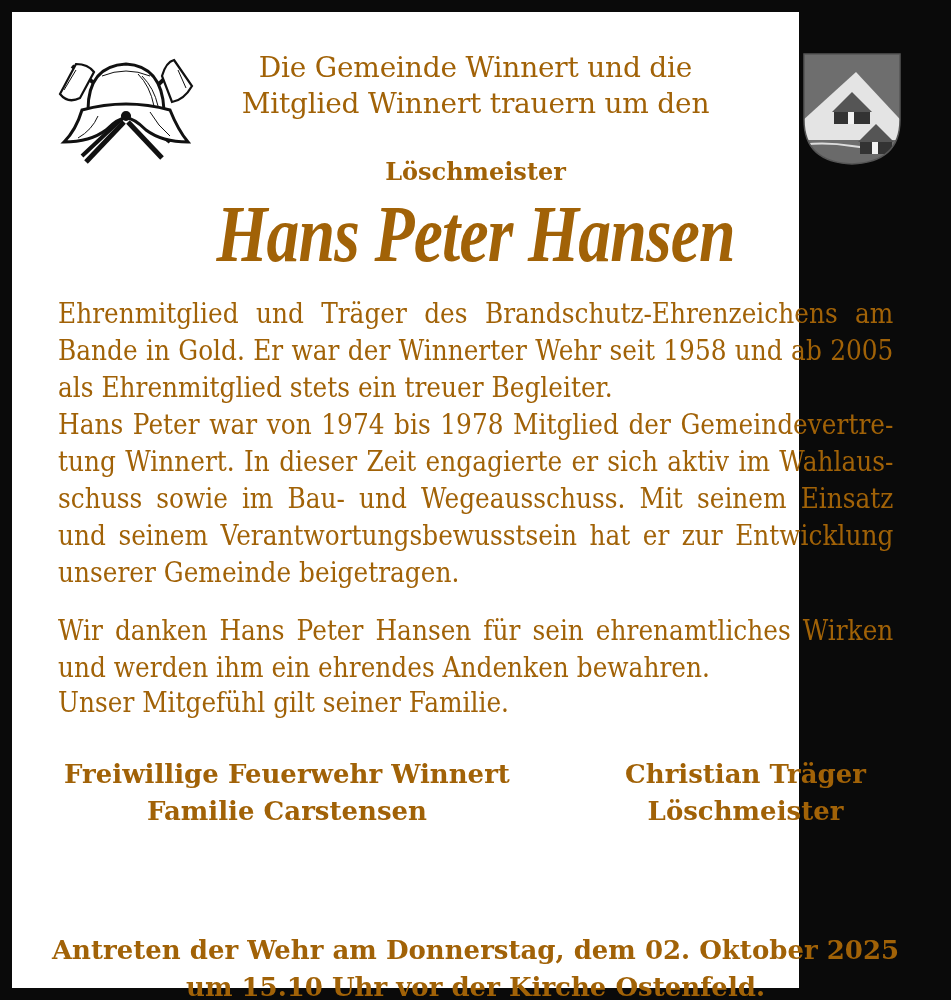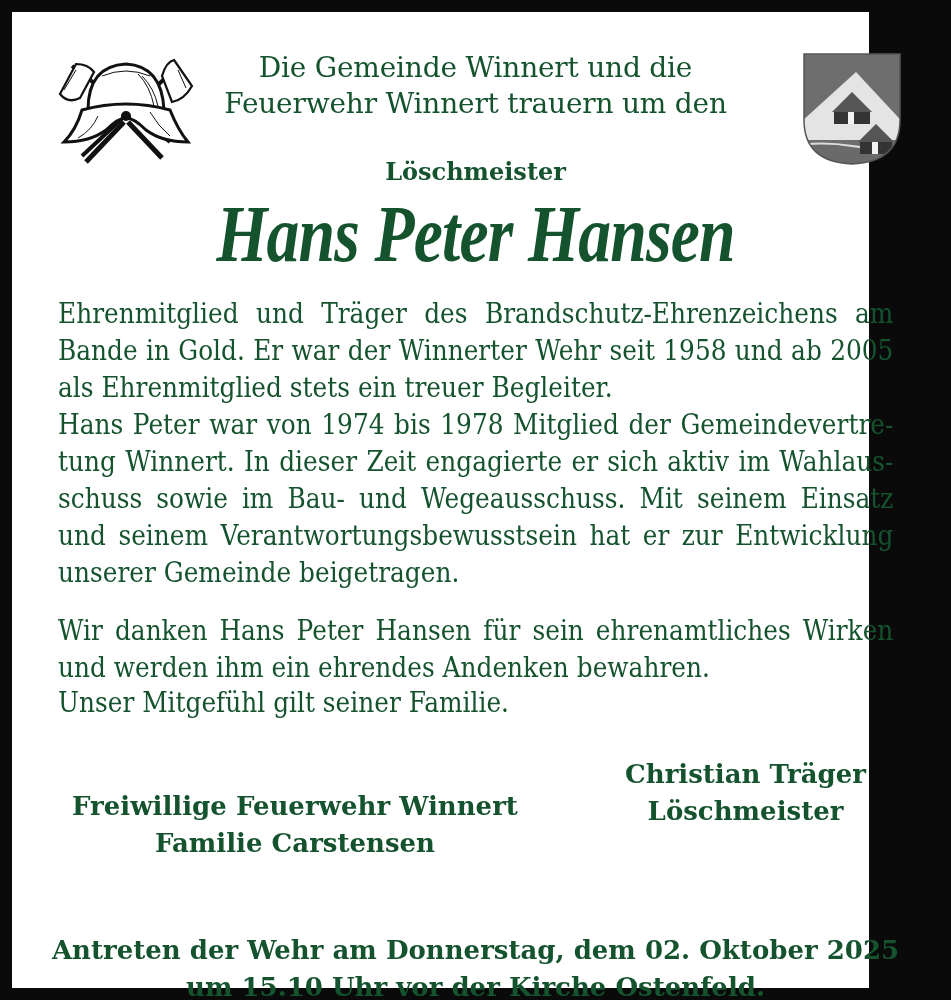--- a/index.html
+++ b/index.html
@@ -2,22 +2,22 @@
 <html><head>
   <meta charset="utf-8">
   <style>
     html, body { margin: 0; padding: 0; background: #0a0a0a; }
     body { width: 951px; height: 1000px; overflow: hidden; }
     .frame {
       position: absolute; left: 0; top: 0; width: 951px; height: 1000px;
       background: #0a0a0a;
     }
     .paper {
-      position: absolute; left: 12px; top: 12px; width: 857px; height: 976px;
-      background: #ffffff; color: #14532d;
+      position: absolute; left: 12px; top: 12px; width: 787px; height: 976px;
+      background: #ffffff; color: #a16207;
     }
     .serif { font-family: "DejaVu Serif", "Liberation Serif", serif; }
     .lserif { font-family: "Liberation Serif", "DejaVu Serif", serif; }
 
     .logo-left { position: absolute; left: 30px; top: 34px; width: 160px; height: 120px; }
     .logo-right { position: absolute; left: 780px; top: 30px; width: 120px; height: 130px; }
 
     .intro {
       position: absolute; left: 200px; top: 38px; width: 527px; text-align: center;
       font-size: 28px; line-height: 36px; letter-spacing: -0.2px;
@@ -39,21 +39,21 @@
     .line { display: block; white-space: nowrap; text-align-last: justify; }
     .line.last { text-align-last: left; }
     .p1 { top: 283px; }
     .p2 { top: 600px; }
     .p3 { top: 672px; }
 
     .sig {
       position: absolute; top: 744px; text-align: center;
       font-size: 26px; line-height: 37px; font-weight: bold;
     }
-    .sig-left { left: 38px; width: 490px; margin-top: 32px; }
+    .sig-left { left: 30px; width: 490px; }
     .sig-right { left: 560px; width: 347px; }
     .notice {
       position: absolute; left: 0; top: 920px; width: 927px; text-align: center;
       font-size: 26px; line-height: 37px; font-weight: bold;
     }
   </style>
 </head>
 <body>
 
 <div class="frame">
@@ -82,21 +82,21 @@
           <circle cx="84" cy="70" r="4" fill="#111"></circle>
 
           <line x1="82" y1="76" x2="44" y2="116" stroke-width="5"></line>
           <line x1="86" y1="76" x2="120" y2="112" stroke-width="5"></line>
         </g>
       </svg>
     </div>
 
     <div class="intro serif">
       <div>Die Gemeinde Winnert und die</div>
-      <div>Feuerwehr Winnert trauern um den</div>
+      <div>Mitglied Winnert trauern um den</div>
     </div>
     <div class="rank serif">Löschmeister</div>
 
     <div class="logo-right">
       <svg width="120" height="130" viewBox="0 0 120 130">
         <defs>
           <clipPath id="shieldClip">
             <path d="M12 12 L108 12 L108 78 Q108 120 60 122 Q12 120 12 78 Z"></path>
           </clipPath>
         </defs>

